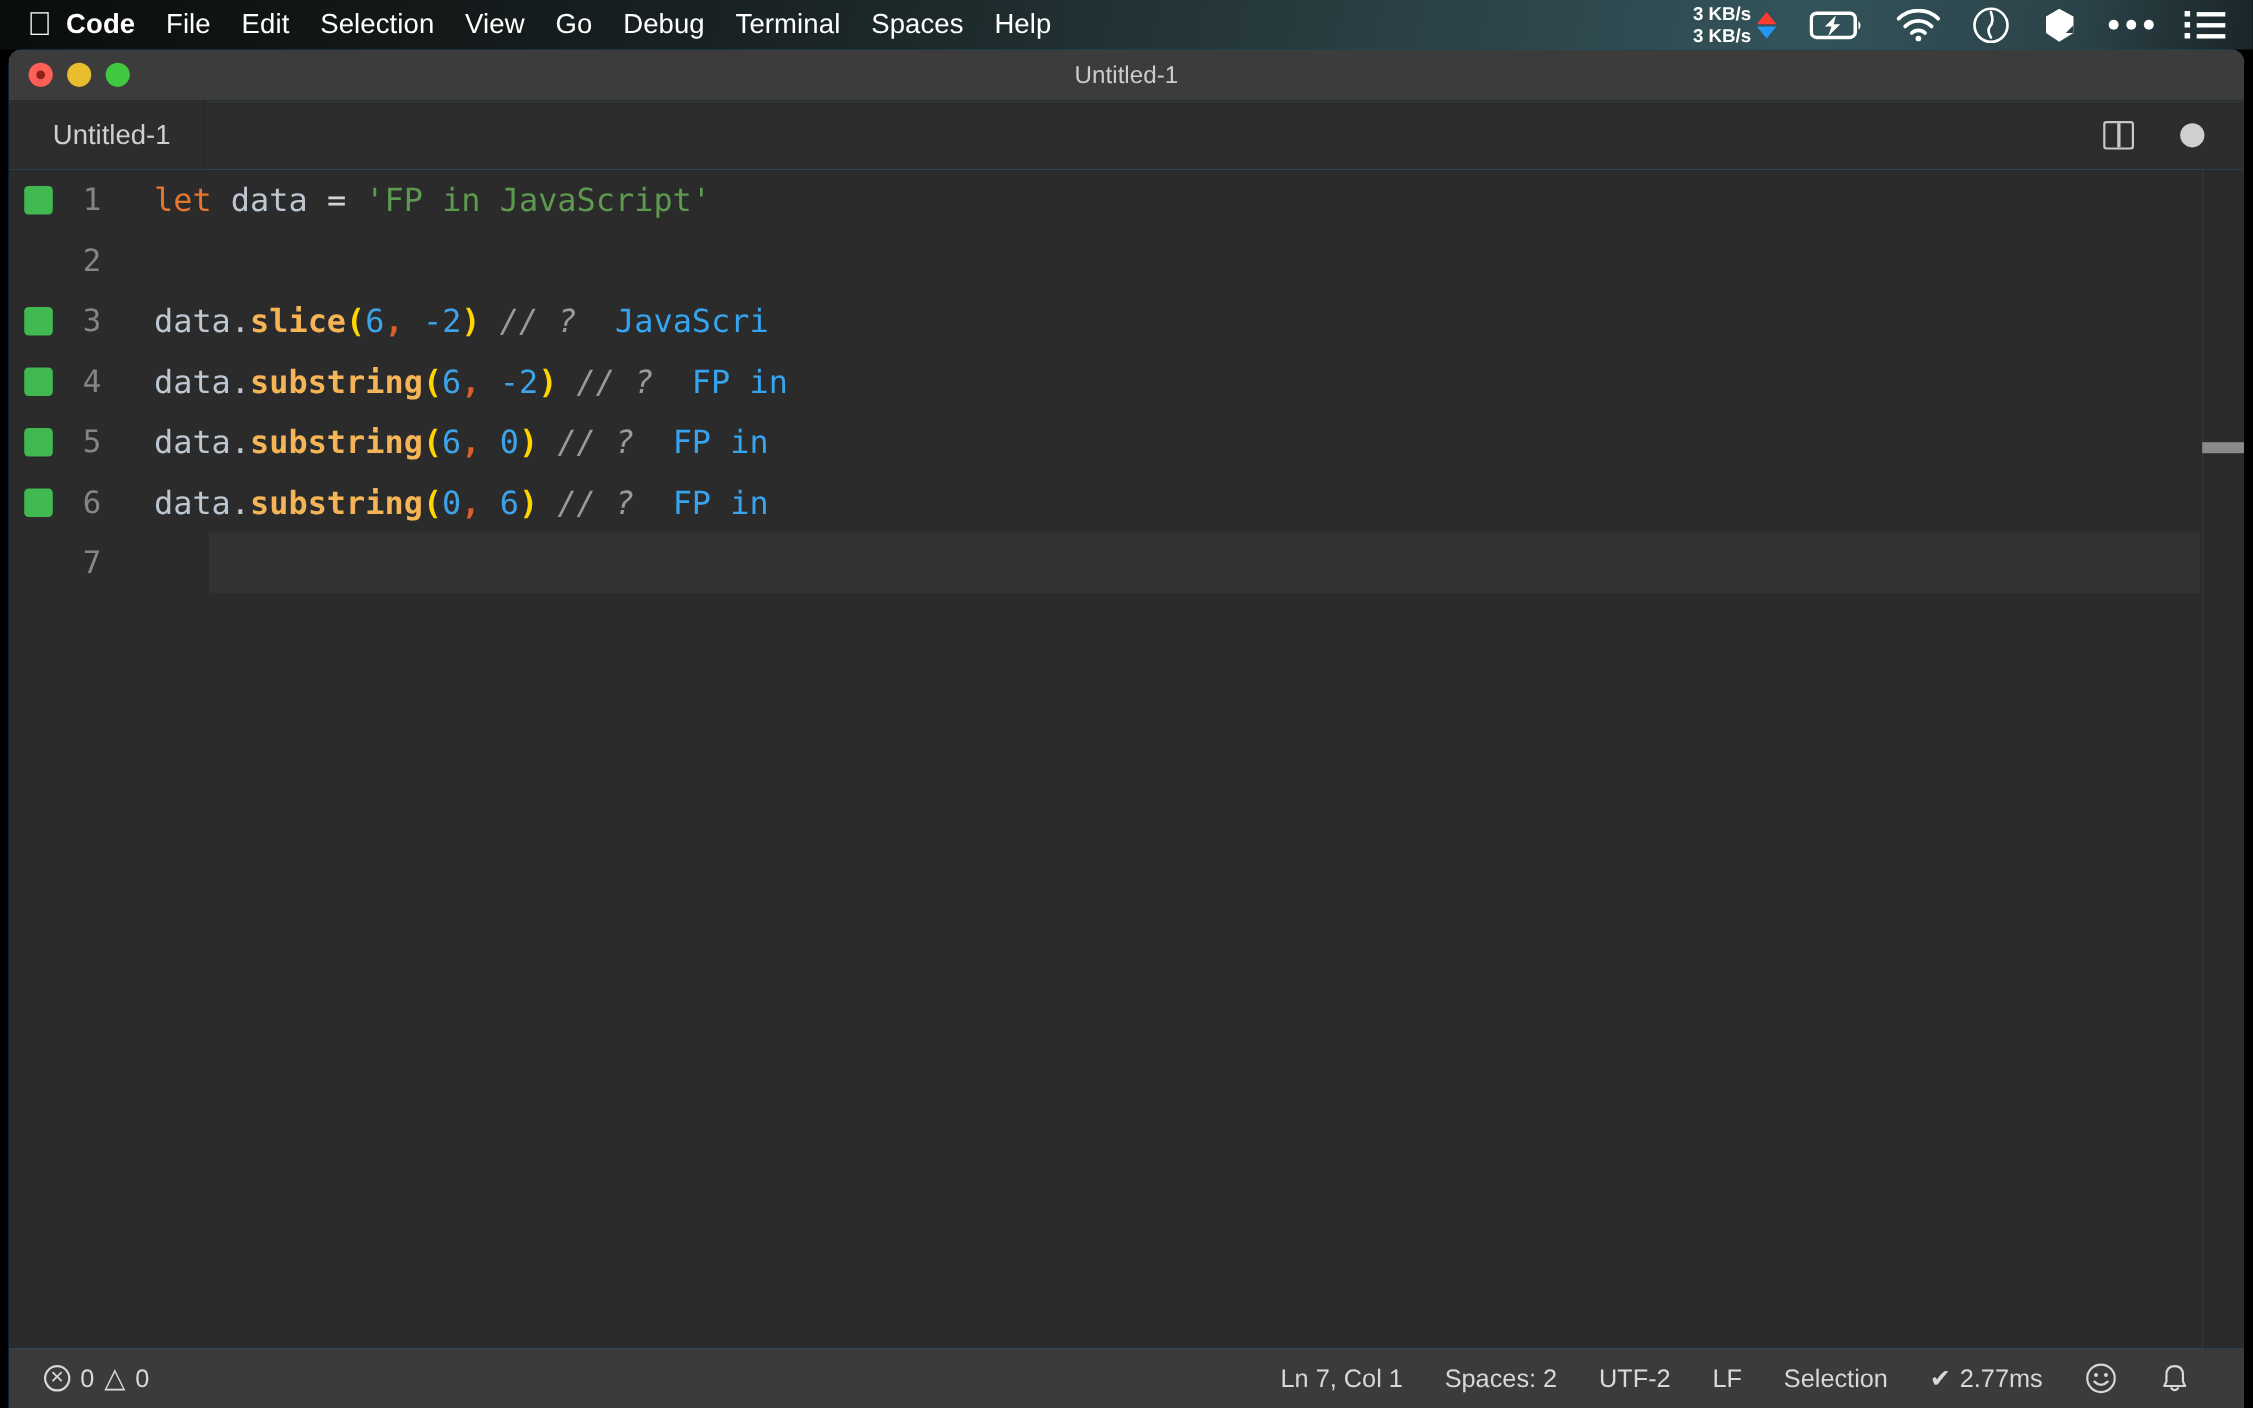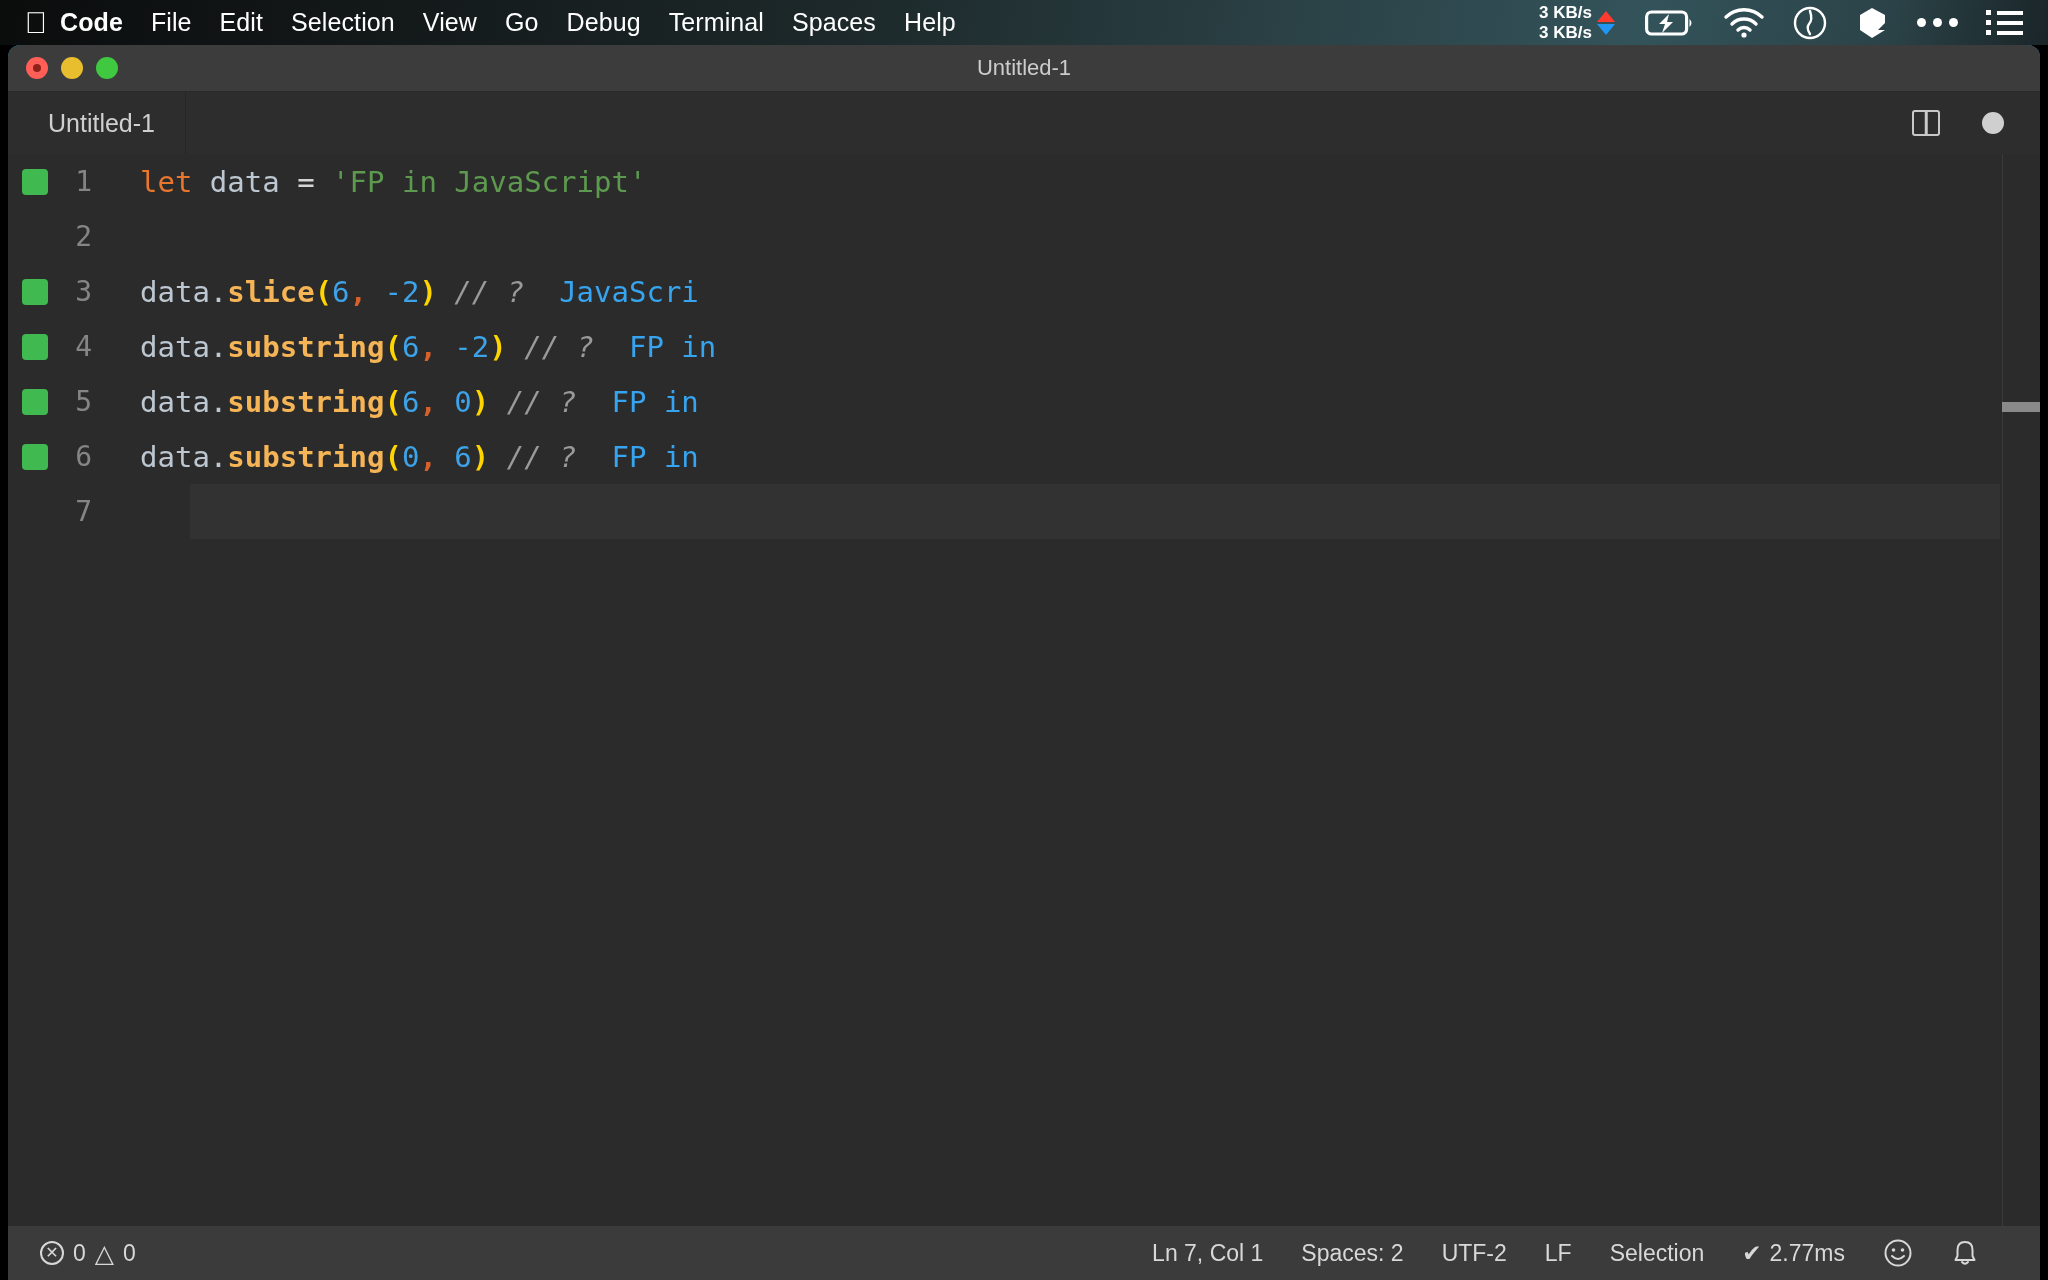--- a/index.html
+++ b/index.html
@@ -133,21 +133,21 @@
     position: absolute; right: 0; width: 38px; height: 10px;
     background: #8a8a8a; top: 248px;
   }
 
   
   #statusbar {
     height: 54px; background: #3b3b3b; display: flex; align-items: center;
     flex: none; color: #d8d8d8; font-size: 23px;
   }
   #sb-left { display: flex; align-items: center; gap: 10px; padding-left: 32px; }
-  #sb-right { margin-left: auto; display: flex; align-items: center; padding-right: 42px; }
+  #sb-right { margin-left: auto; display: flex; align-items: center; padding-right: 30px; }
   .sb-item { padding: 0 19px; display: flex; align-items: center; gap: 9px; white-space: nowrap; }
   .sb-icon-text { display: inline-flex; align-items: center; gap: 8px; }
   .circle-x {
     width: 24px; height: 24px; border: 2px solid #d8d8d8; border-radius: 50%;
     display: inline-flex; align-items: center; justify-content: center;
     font-size: 16px; line-height: 1;
   }
   .warn-tri { font-size: 25px; line-height: 1; }
 </style>
 </head>

